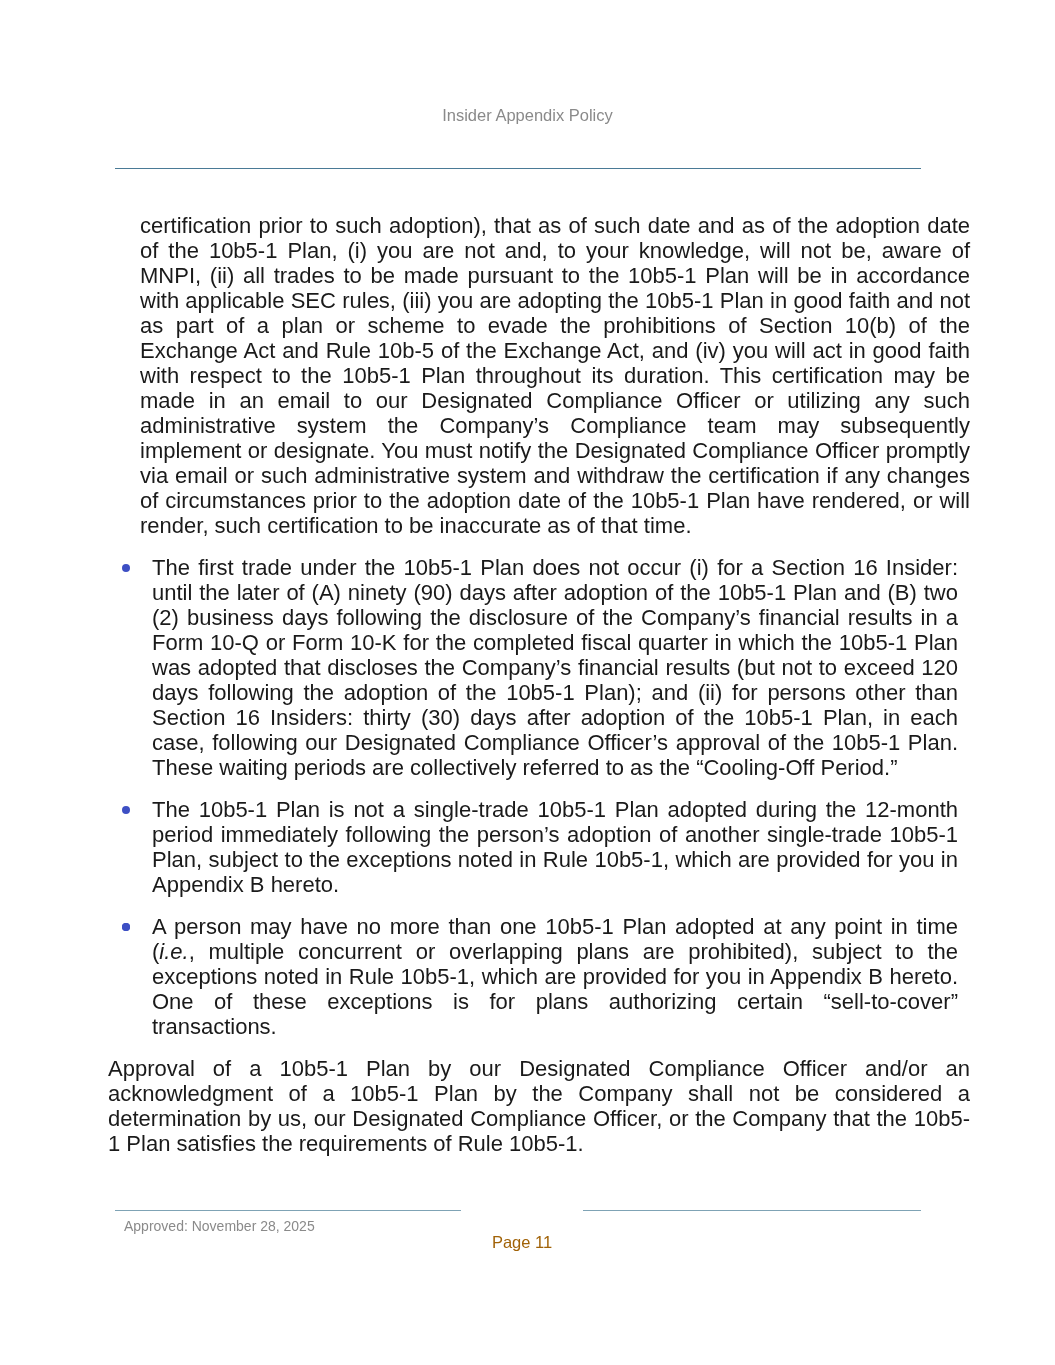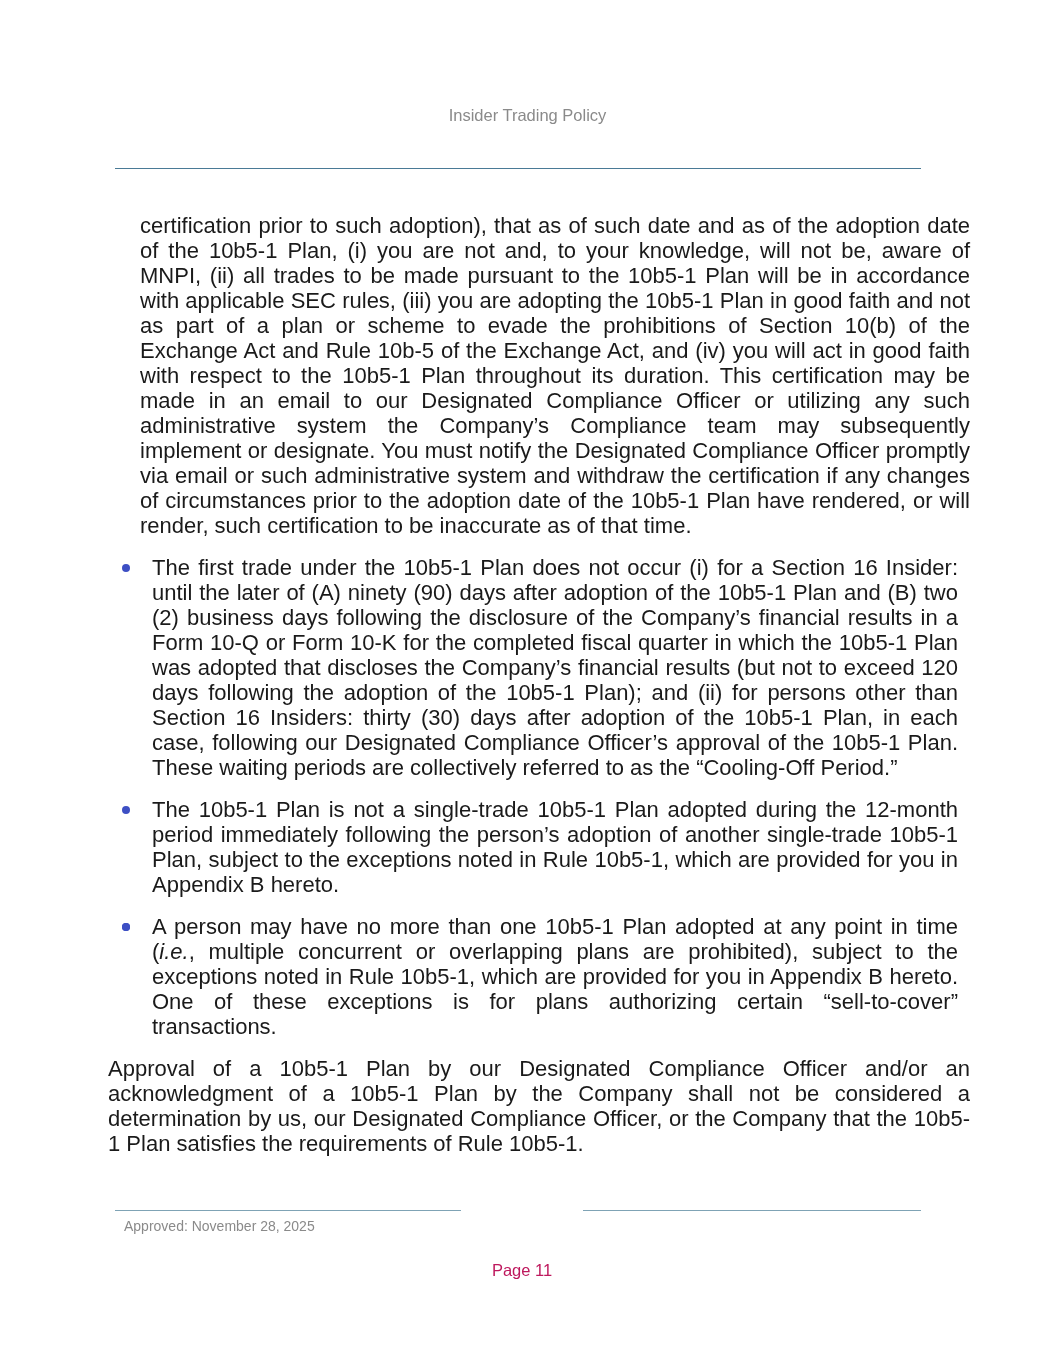--- a/index.html
+++ b/index.html
@@ -14,30 +14,30 @@
   .body p { margin: 0 0 17px 0; }
   .indent { padding-left: 32px; }
   ul.bullets { list-style: none; margin: 12px; padding: 0; }
   ul.bullets li { position: relative; padding-left: 32px; margin-bottom: 17px; }
   .bullet-dot { position: absolute; left: 2px; top: 9px; width: 8px; height: 8px;
                 border-radius: 50%; background: #3d4fc4; }
   .footer-rule-left { position: absolute; top: 1210px; left: 115px; width: 346px;
                       border-top: 1.5px solid #7fa3b5; }
   .footer-rule-right { position: absolute; top: 1210px; left: 583px; width: 338px;
                        border-top: 1.5px solid #7fa3b5; }
-  .page-num { position: absolute; top: 1261px; left: 461px; width: 122px; text-align: center;
-              color: #be185d; font-size: 16.5px; }
+  .page-num { position: absolute; top: 1233px; left: 461px; width: 122px; text-align: center;
+              color: #a16207; font-size: 16.5px; }
   .approved { position: absolute; top: 1218px; left: 124px; color: #8a8a8a; font-size: 14px; }
   em { font-style: italic; }
 </style>
 </head>
 <body>
 
 <div class="header">
-  <div>Insider Trading Policy</div>
+  <div>Insider Appendix Policy</div>
 </div>
 <div class="header-rule"></div>
 
 <div class="body">
   <p class="indent">certification prior to such adoption), that as of such date and as of the adoption date of the 10b5-1 Plan, (i) you are not and, to your knowledge, will not be, aware of MNPI, (ii) all trades to be made pursuant to the 10b5-1 Plan will be in accordance with applicable SEC rules, (iii) you are adopting the 10b5-1 Plan in good faith and not as part of a plan or scheme to evade the prohibitions of Section 10(b) of the Exchange Act and Rule 10b-5 of the Exchange Act, and (iv) you will act in good faith with respect to the 10b5-1 Plan throughout its duration. This certification may be made in an email to our Designated Compliance Officer or utilizing any such administrative system the Company’s Compliance team may subsequently implement or designate. You must notify the Designated Compliance Officer promptly via email or such administrative system and withdraw the certification if any changes of circumstances prior to the adoption date of the 10b5-1 Plan have rendered, or will render, such certification to be inaccurate as of that time.</p>
 
   <ul class="bullets">
     <li>
       <span class="bullet-dot"></span>
       <span>The first trade under the 10b5-1 Plan does not occur (i) for a Section 16 Insider: until the later of (A) ninety (90) days after adoption of the 10b5-1 Plan and (B) two (2) business days following the disclosure of the Company’s financial results in a Form 10-Q or Form 10-K for the completed fiscal quarter in which the 10b5-1 Plan was adopted that discloses the Company’s financial results (but not to exceed 120 days following the adoption of the 10b5-1 Plan); and (ii) for persons other than Section 16 Insiders: thirty (30) days after adoption of the 10b5-1 Plan, in each case, following our Designated Compliance Officer’s approval of the 10b5-1 Plan. These waiting periods are collectively referred to as the “Cooling-Off Period.”</span>

